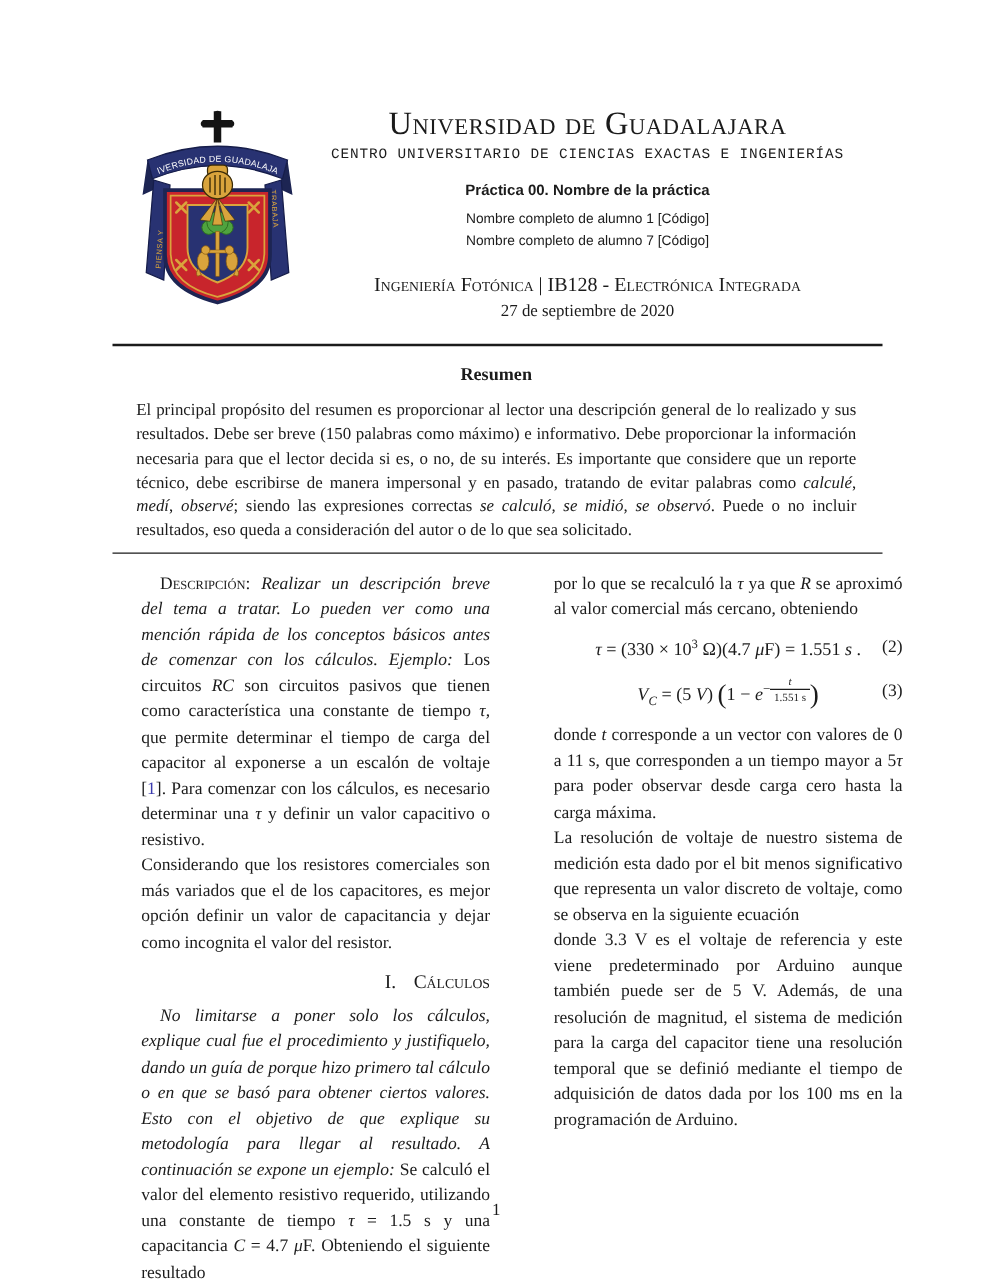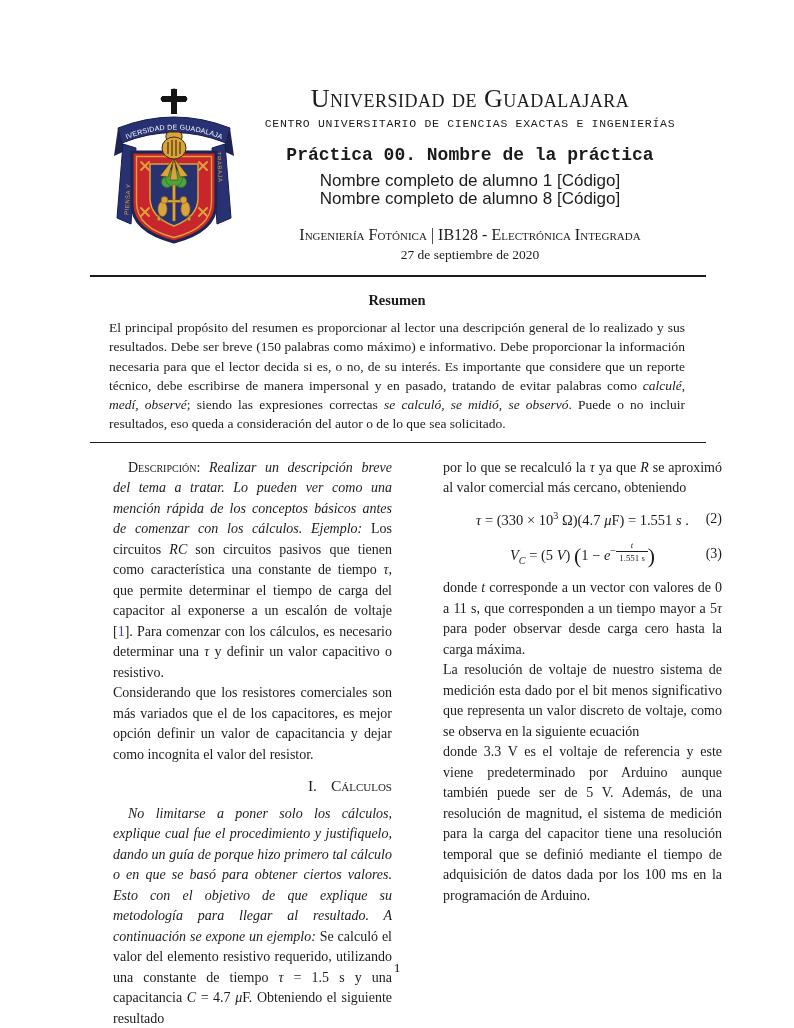--- a/index.html
+++ b/index.html
@@ -13,22 +13,22 @@
     padding-top:88px;
     box-sizing:border-box;
     overflow:hidden;
   }
   
   header{position:relative;height:177px;}
   .logo{position:absolute;left:112px;top:0;width:124px;height:158px;}
   .head-text{position:absolute;left:150px;top:-4px;width:640px;text-align:center;}
   .uni-title{font-size:26px;font-weight:400;font-variant:small-caps;letter-spacing:0.5px;margin:0;line-height:1.15;}
   .uni-sub{font-size:11.5px;letter-spacing:0.7px;margin-top:3px;font-family:Liberation Mono, monospace;}
-  .prac{font-family:Liberation Mono, monospace;font-weight:700;font-size:18px;margin:15px 0 7px;}
-  .stud{font-family:"Liberation Sans",sans-serif;font-size:17px;line-height:18.5px;}
+  .prac{font-family:Liberation Sans, sans-serif;font-weight:700;font-size:12px;margin:15px 0 7px;}
+  .stud{font-family:"Liberation Sans",sans-serif;font-size:11px;line-height:18.5px;}
   .course{font-variant:small-caps;font-size:16px;margin-top:17px;}
   .date{font-size:13.5px;margin-top:3px;font-family:Liberation Serif, serif;}
   
   hr.rule{border:0;background:#1b1b1b;margin:0 88px 0 90px;}
   hr.thick{height:2px;margin-top:10px;}
   hr.thin{height:1px;margin-top:8px;}
   
   .abstract{margin:0 109px;}
   .abs-title{text-align:center;font-weight:700;font-size:14.5px;margin:15px 0 9px;}
   .abs-body{font-size:13.5px;line-height:19.3px;text-align:justify;margin:0;}
@@ -135,21 +135,21 @@
         <ellipse cx="62" cy="60" rx="12" ry="11" stroke="#3a2b07" stroke-width="1" fill="#d9a43c"></ellipse>
         <path d="M56,54 V66 M60,52 V68 M64,52 V68 M68,54 V66" fill="none" stroke="#3a2b07" stroke-width="1.1"></path>
       </g>
     </svg>
 
     <div class="head-text">
       <h1 class="uni-title">Universidad de Guadalajara</h1>
       <div class="uni-sub">CENTRO UNIVERSITARIO DE CIENCIAS EXACTAS E INGENIERÍAS</div>
       <div class="prac">Práctica 00. Nombre de la práctica</div>
       <div class="stud">Nombre completo de alumno 1 [Código]</div>
-      <div class="stud">Nombre completo de alumno 8 [Código]</div>
+      <div class="stud">Nombre completo de alumno 7 [Código]</div>
       <div class="course">Ingeniería Fotónica | IB128 - Electrónica Integrada</div>
       <div class="date">27 de septiembre de 2020</div>
     </div>
   </header>
 
   <hr class="rule thick">
 
   <section class="abstract">
     <div class="abs-title">Resumen</div>
     <p class="abs-body"><span>El principal propósito del resumen es proporcionar al lector una descripción general de lo realizado y sus resultados. Debe ser breve (150 palabras como máximo) e informativo. Debe proporcionar la información necesaria para que el lector decida si es, o no, de su interés. Es importante que considere que un reporte técnico, debe escribirse de manera impersonal y en pasado, tratando de evitar palabras como </span><span class="it">calculé</span><span>, </span><span class="it">medí</span><span>, </span><span class="it">observé</span><span>; siendo las expresiones correctas </span><span class="it">se calculó, se midió, se observó</span><span>. Puede o no incluir resultados, eso queda a consideración del autor o de lo que sea solicitado.</span></p>

